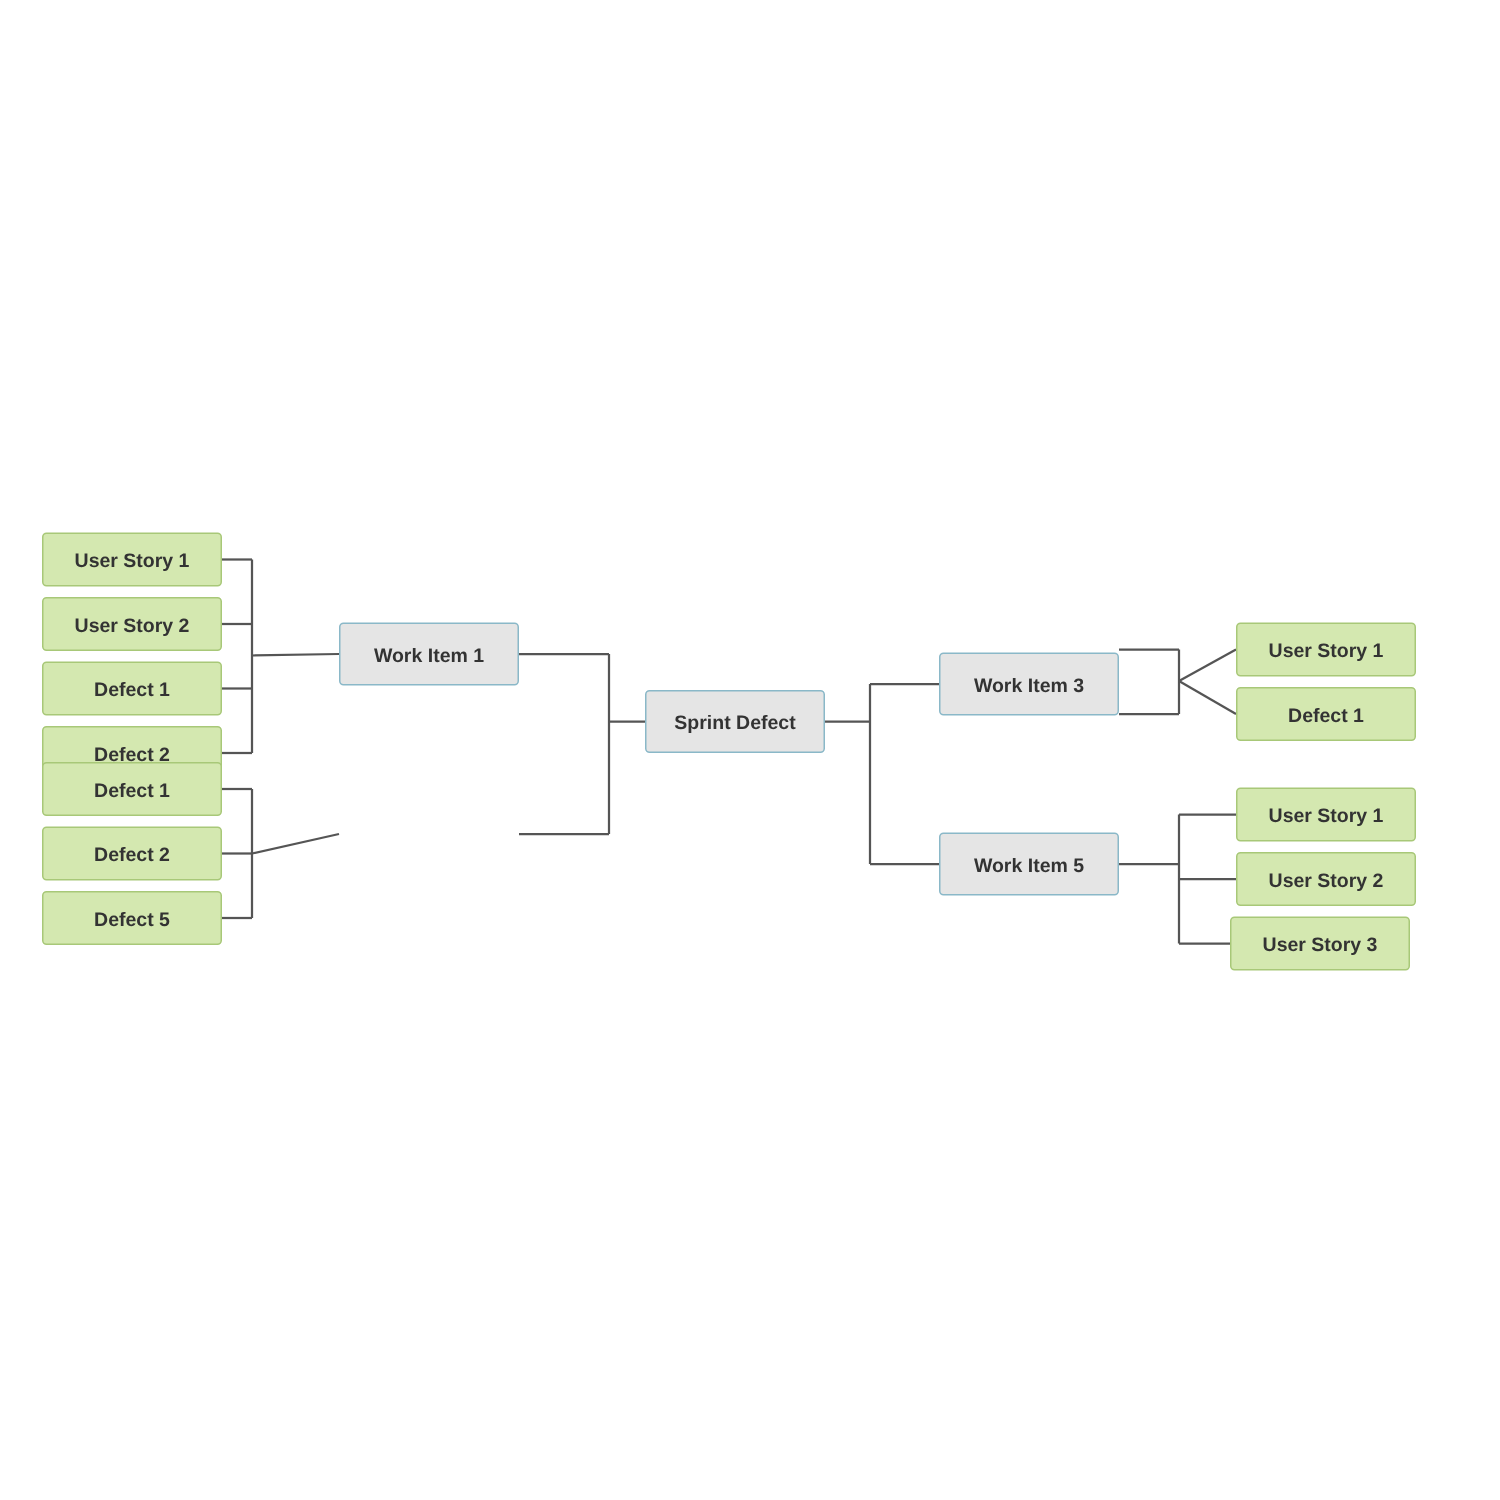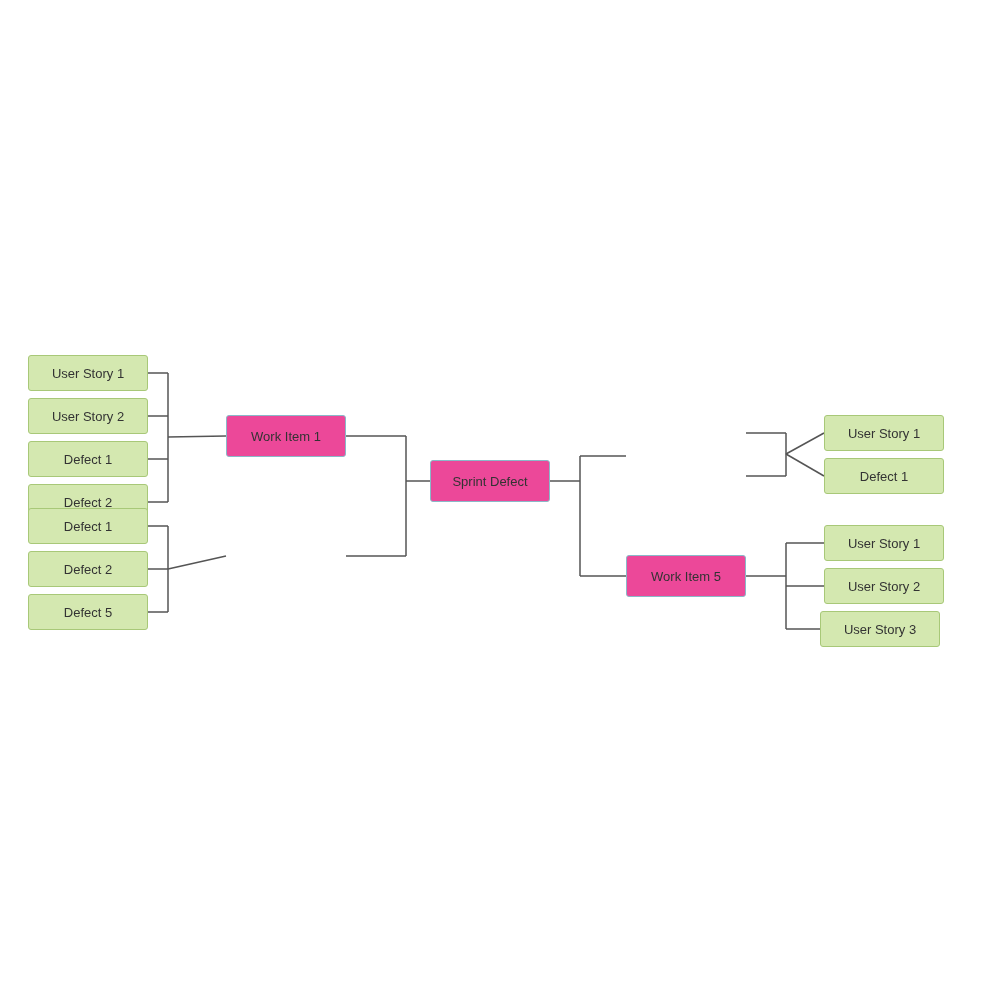--- a/index.html
+++ b/index.html
@@ -17,23 +17,24 @@
       height: 1000px;
     }
     .node {
       position: absolute;
       display: flex;
       align-items: center;
       justify-content: center;
       text-align: right;
       border-radius: 3px;
       font-size: 13px;
+      font-weight: bold;
     }
     .node-blue {
-      background: #ec4899;
+      background: #e5e5e5;
       border: 1px solid #8ab8c8;
       color: #333;
     }
     .node-green {
       background: #d4e8b0;
       border: 1px solid #a8c878;
       color: #333;
     }
     svg.lines {
       position: absolute;
@@ -90,20 +91,21 @@
     <line x1="786" y1="543" x2="824" y2="543"></line>
     <line x1="786" y1="586" x2="824" y2="586"></line>
     <line x1="786" y1="629" x2="824" y2="629"></line>
   </svg>
 
   <div class="node node-blue" style="left:430px;top:460px;width:120px;height:42px;">Sprint Defect</div>
 
   <div class="node node-blue" style="left:226px;top:415px;width:120px;height:42px;">Work Item 1</div>
 
 
+  <div class="node node-blue" style="left:626px;top:435px;width:120px;height:42px;">Work Item 3</div>
 
   <div class="node node-blue" style="left:626px;top:555px;width:120px;height:42px;">Work Item 5</div>
 
   <div class="node node-green" style="left:28px;top:355px;width:120px;height:36px;">User Story 1</div>
   <div class="node node-green" style="left:28px;top:398px;width:120px;height:36px;">User Story 2</div>
   <div class="node node-green" style="left:28px;top:441px;width:120px;height:36px;">Defect 1</div>
   <div class="node node-green" style="left:28px;top:484px;width:120px;height:36px;">Defect 2</div>
 
   <div class="node node-green" style="left:28px;top:508px;width:120px;height:36px;">Defect 1</div>
   <div class="node node-green" style="left:28px;top:551px;width:120px;height:36px;">Defect 2</div>

